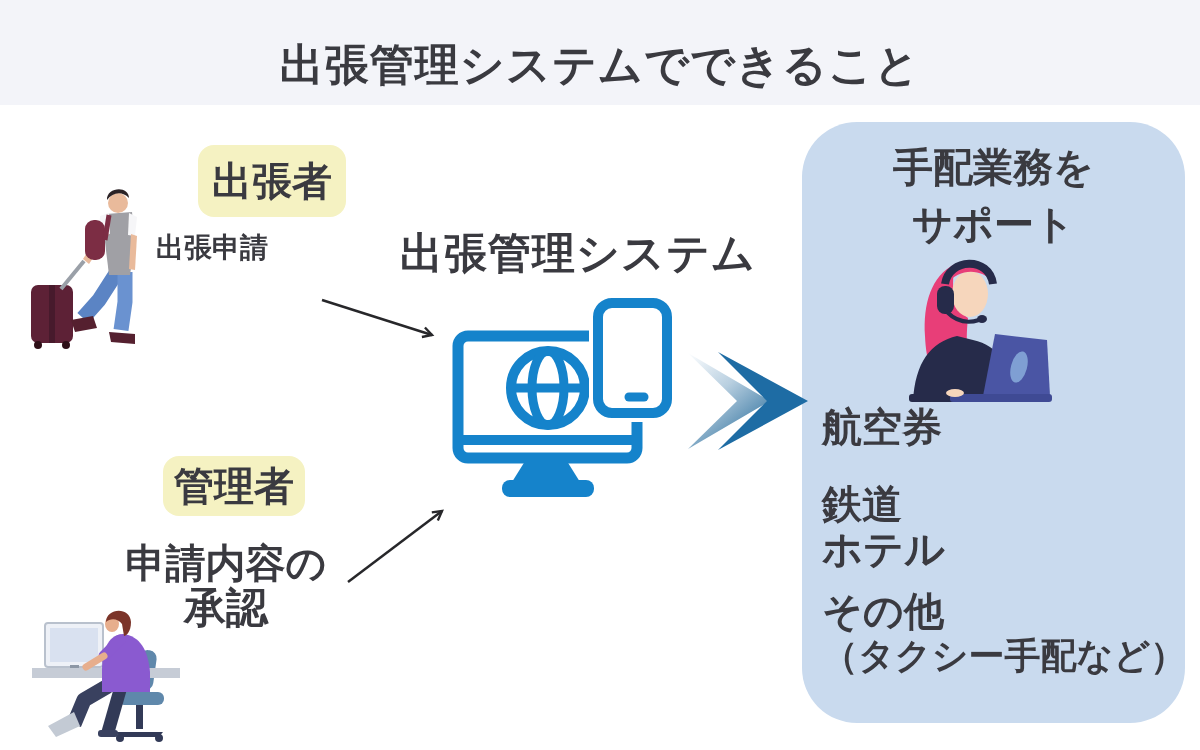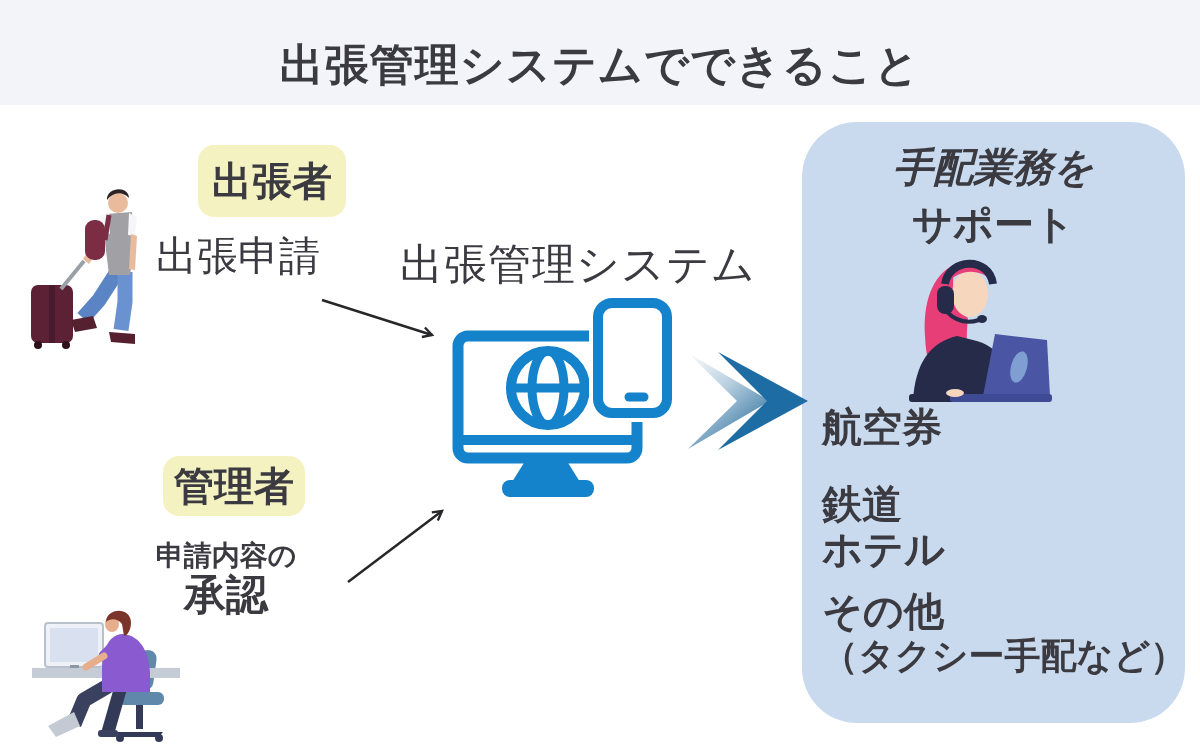--- a/index.html
+++ b/index.html
@@ -11,31 +11,31 @@
   .title{
     position:absolute;left:0;top:36px;width:1200px;text-align:center;
     font-size:44px;font-weight:700;color:#3a3a40;letter-spacing:1px;
   }
   .badge{
     position:absolute;display:flex;align-items:center;justify-content:center;
     background:#f5f2c2;border-radius:16px;font-size:40px;font-weight:700;color:#3a3a40;
   }
   .badge-traveler{left:162px;top:145px;width:148px;height:72px;margin-left:36px;}
   .badge-manager{left:163px;top:456px;width:142px;height:60px;}
-  .traveler-action{position:absolute;left:156px;top:229px;font-size:41px;font-weight:400;}
-  .system-title{position:absolute;left:400px;top:236px;font-size:43px;font-weight:400;letter-spacing:1px;text-align:center;}
+  .traveler-action{position:absolute;left:156px;top:229px;font-size:28px;font-weight:700;}
+  .system-title{position:absolute;left:400px;top:225px;font-size:43px;font-weight:700;letter-spacing:1px;text-align:center;}
   .manager-action{position:absolute;left:98px;top:541px;width:256px;text-align:center;font-weight:700;}
-  .manager-action .l1{font-size:28px;line-height:1.1;}
+  .manager-action .l1{font-size:40px;line-height:1.1;}
   .manager-action .l2{font-size:42px;line-height:1.1;}
   .panel{
     position:absolute;left:802px;top:122px;width:383px;height:601px;
     background:#c9daee;border-radius:55px;
   }
   .panel-heading{position:absolute;left:802px;width:383px;text-align:center;font-size:40px;font-weight:700;}
-  .ph1{top:140px;font-style:italic;}
+  .ph1{top:140px;}
   .ph2{top:197px;}
   .panel-item{position:absolute;left:822px;font-size:40px;font-weight:700;line-height:44px;white-space:nowrap;}
   .pi1{top:405px;} .pi2{top:482px;} .pi3{top:527px;} .pi4{top:589px;}
   .pi5{top:612px;font-size:36px;margin-top:22px;}
   .illus{position:absolute;}
   .overlay{position:absolute;left:0;top:0;pointer-events:none;}
 </style>
 </head>
 <body>
 

